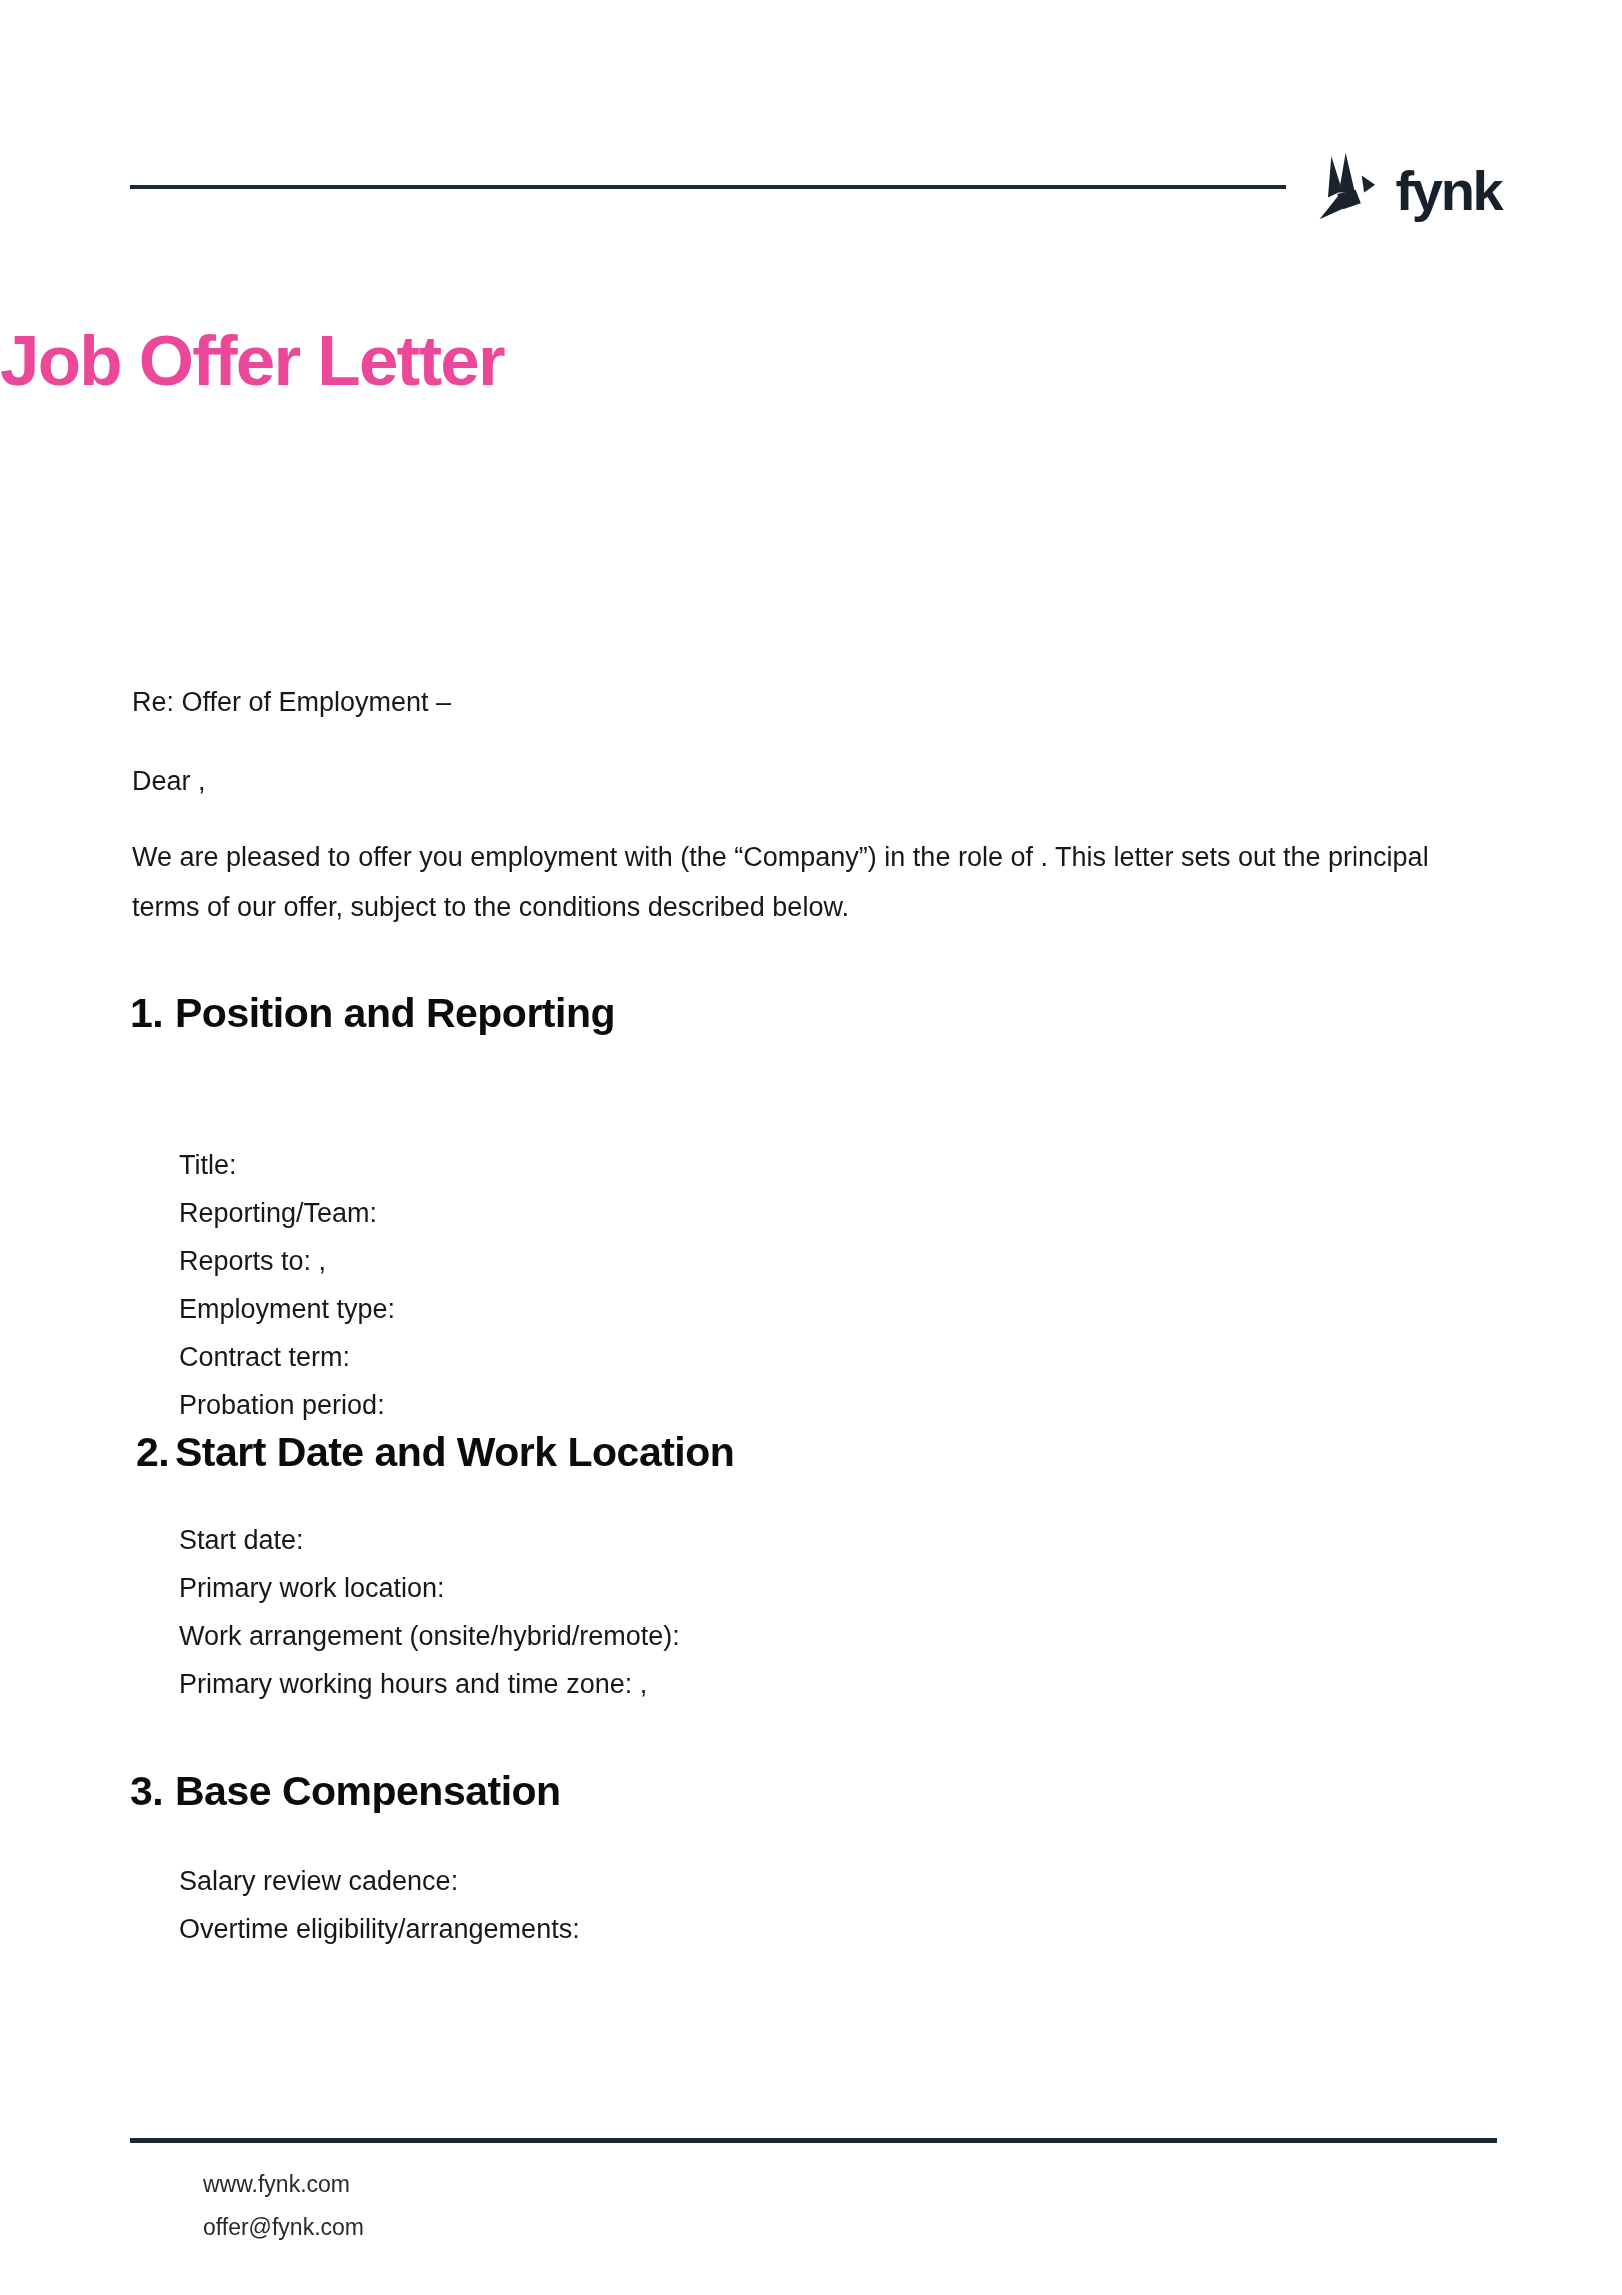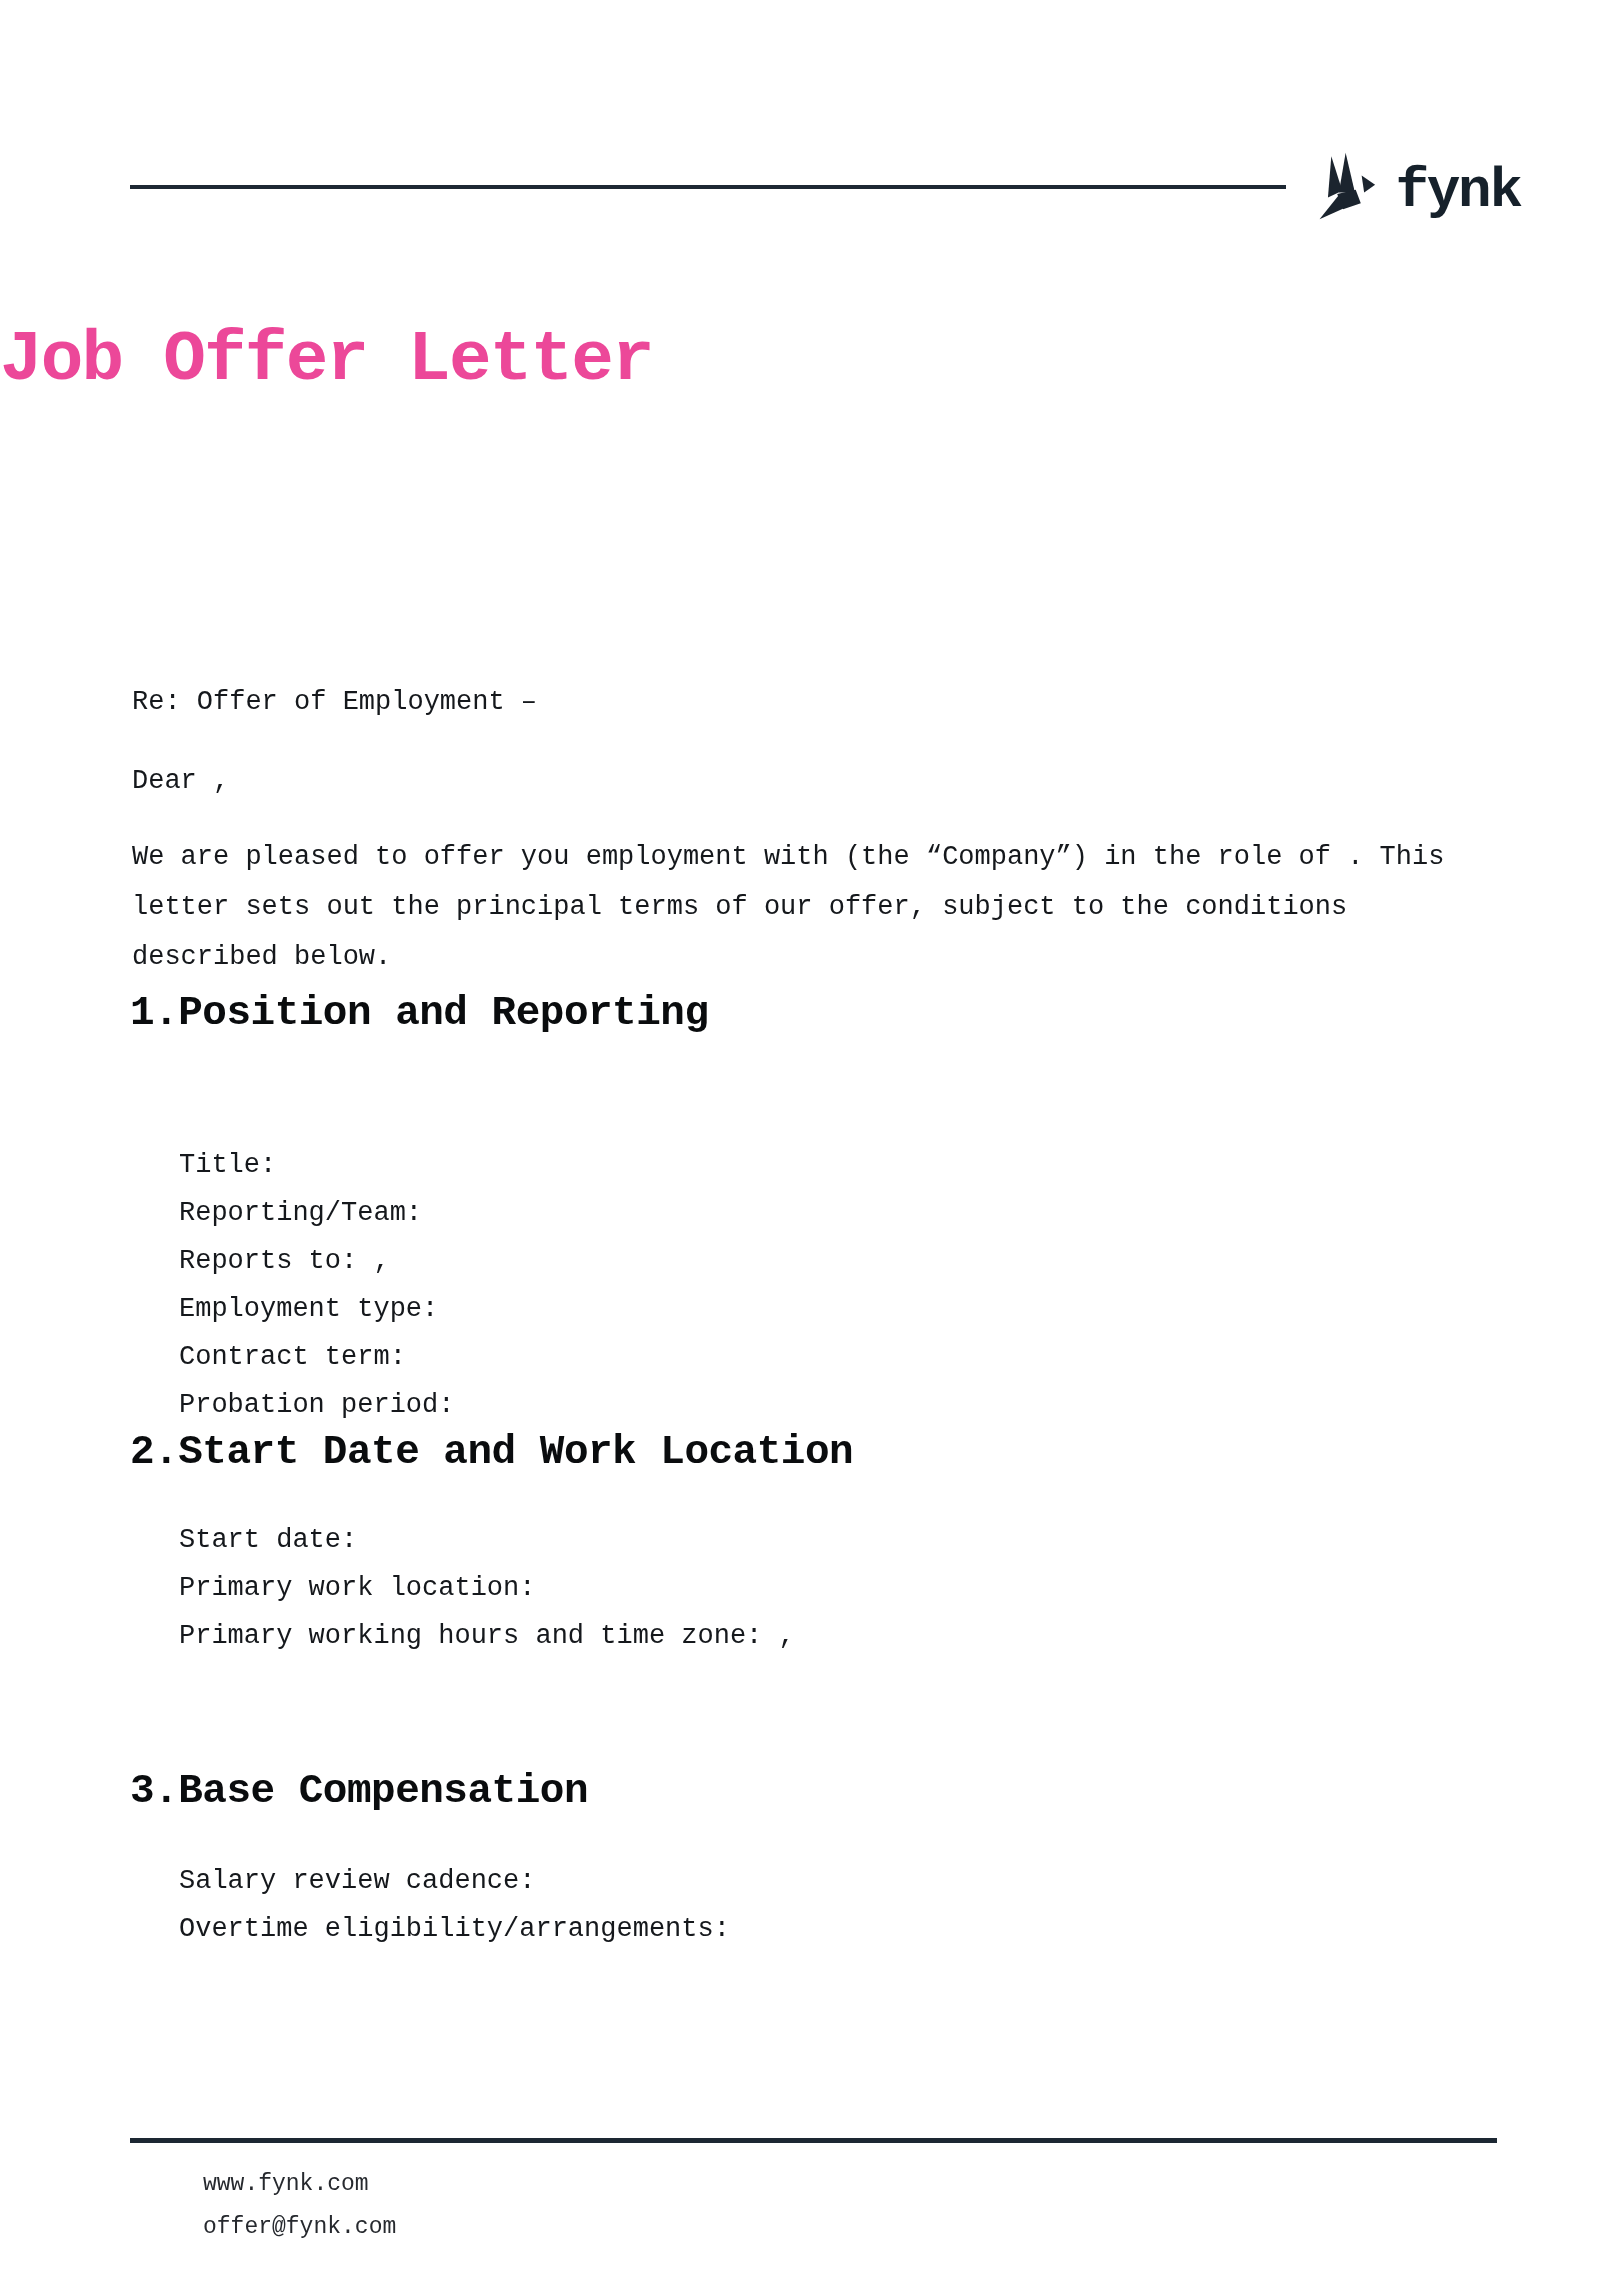--- a/index.html
+++ b/index.html
@@ -5,21 +5,21 @@
   html, body {
     margin: 0;
     padding: 0;
     background: #ffffff;
   }
   .page {
     position: relative;
     width: 1623px;
     height: 2296px;
     background: #ffffff;
-    font-family: Liberation Mono, monospace;
+    font-family: Liberation Sans, sans-serif;
     color: #15181c;
     overflow: hidden;
   }
 
   
   .header-rule {
     position: absolute;
     left: 130px;
     top: 185px;
     width: 1156px;
@@ -169,20 +169,21 @@
     <div>Contract term:</div>
     <div>Probation period:</div>
   </div>
 
   <div class="section-heading heading-2">
     <span class="num">2.</span><span>Start Date and Work Location</span>
   </div>
   <div class="items items-2">
     <div>Start date:</div>
     <div>Primary work location:</div>
+    <div>Work arrangement (onsite/hybrid/remote):</div>
     <div>Primary working hours and time zone: ,</div>
   </div>
 
   <div class="section-heading heading-3">
     <span class="num">3.</span><span>Base Compensation</span>
   </div>
   <div class="items items-3">
     <div>Salary review cadence:</div>
     <div>Overtime eligibility/arrangements:</div>
   </div>

